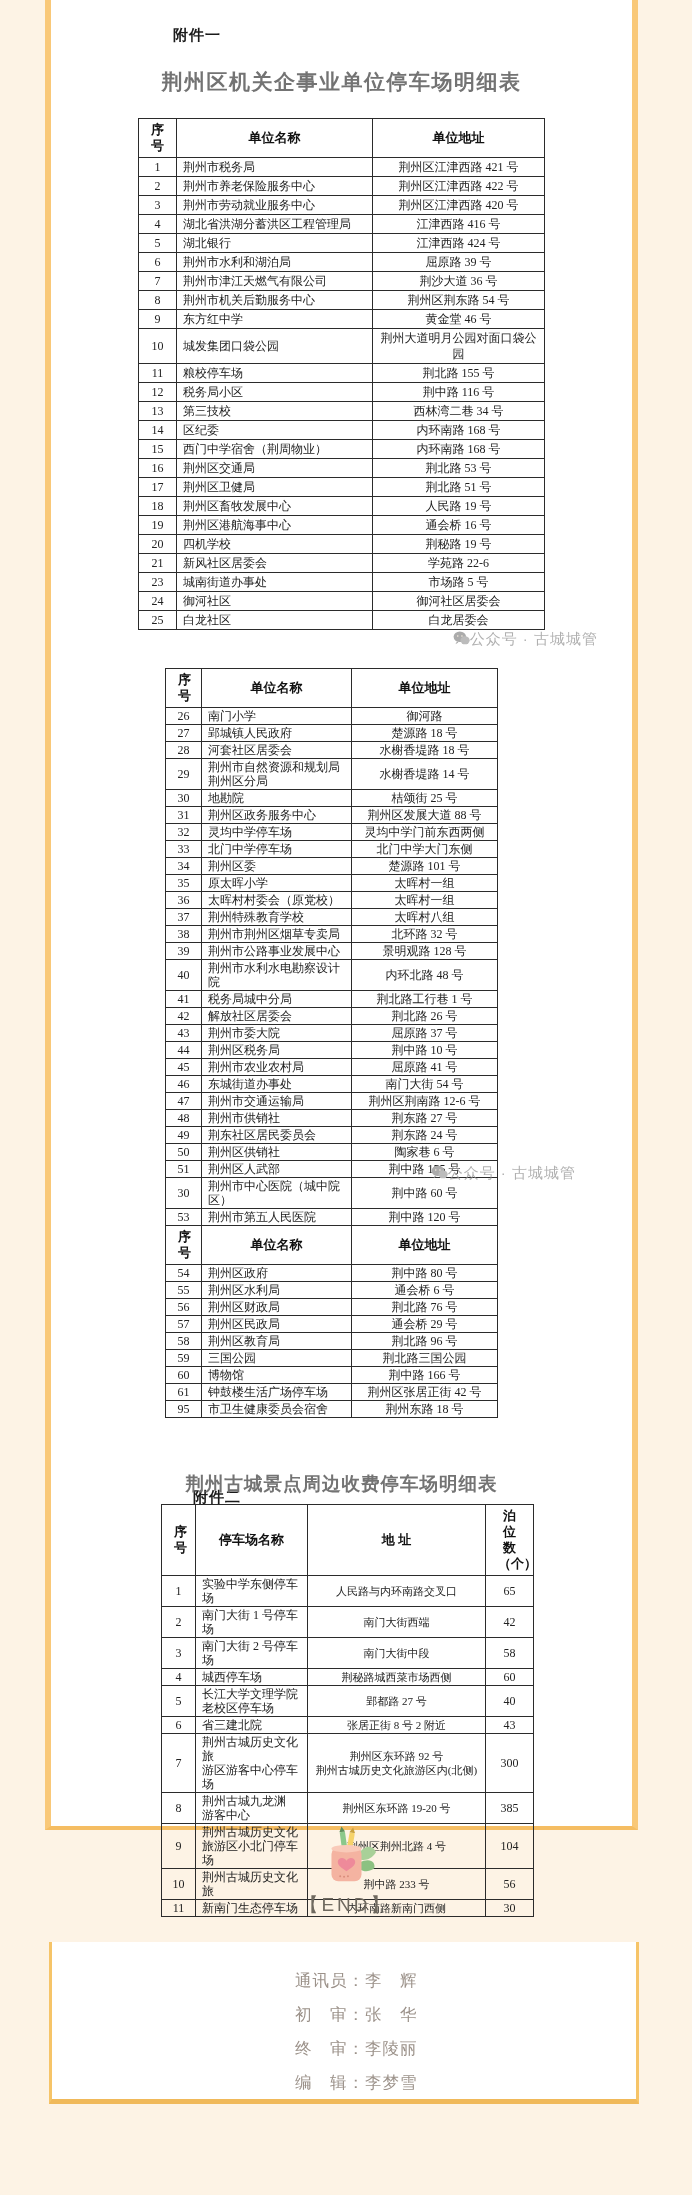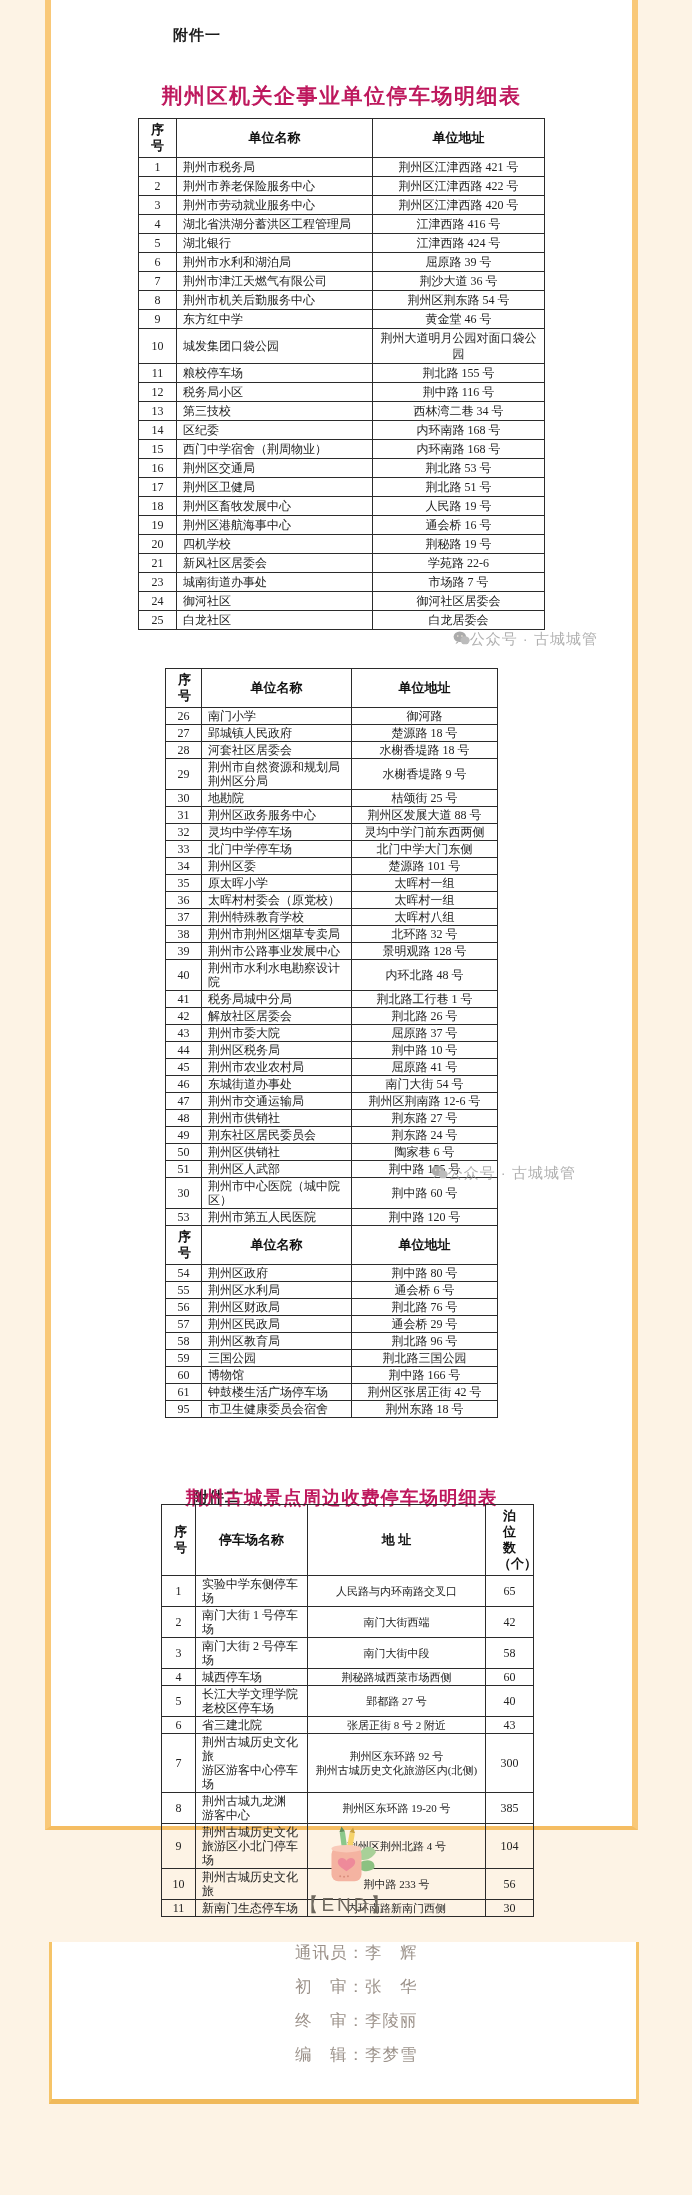--- a/index.html
+++ b/index.html
@@ -30,23 +30,22 @@
     position:absolute;
     font-weight:bold; font-size:15px; color:#1a1a1a;
     font-family:"Liberation Sans", sans-serif;
     letter-spacing:1px;
     padding-left:28px;
   }
   .attach-1{ top:26px; left:94px; }
   .attach-2{ top:1440px; left:114px;margin-top:48px; }
   .doc-title{
     position:absolute; left:0; width:100%;
-    text-align:center; font-weight:bold; color:#be185d;
+    text-align:center; font-weight:bold; color:#737373;
     font-family:Liberation Sans, sans-serif;
-    margin-top:14px;
   }
   .title-1{ top:68px; font-size:21px; letter-spacing:1.5px; }
   .title-2{ top:1471px; font-size:18.5px; letter-spacing:1px; }
 
   table.doc{
     position:absolute;
     border-collapse:collapse;
     table-layout:fixed;
     font-family:"Liberation Serif", serif;
     color:#222;
@@ -107,21 +106,21 @@
     border-right:3px solid #f6c468;
     border-bottom:5px solid #f0b95a;
     box-sizing:border-box;
   }
   .footer-box p{
     margin:0 0 13px 243px;
     color:#9b9189; font-size:16.5px; line-height:21px;
     letter-spacing:1px;
     font-family:"Liberation Sans", sans-serif;
   }
-  .footer-box p:first-child{ }
+  .footer-box p:first-child{ margin-top:28px; }
 </style>
 </head>
 <body>
 
 <div class="page">
   <div class="cream-bg"></div>
 
   <div class="card">
 
     <div class="attach-label attach-1">附件一</div>
@@ -242,21 +241,21 @@
             <td class="c2">荆秘路 19 号</td>
           </tr>
           <tr>
             <td class="c0">21</td>
             <td class="c1">新风社区居委会</td>
             <td class="c2">学苑路 22-6</td>
           </tr>
           <tr>
             <td class="c0">23</td>
             <td class="c1">城南街道办事处</td>
-            <td class="c2">市场路 7 号</td>
+            <td class="c2">市场路 5 号</td>
           </tr>
           <tr>
             <td class="c0">24</td>
             <td class="c1">御河社区</td>
             <td class="c2">御河社区居委会</td>
           </tr>
           <tr>
             <td class="c0">25</td>
             <td class="c1">白龙社区</td>
             <td class="c2">白龙居委会</td>
@@ -302,21 +301,21 @@
             <td class="c2">楚源路 18 号</td>
           </tr>
           <tr>
             <td class="c0">28</td>
             <td class="c1">河套社区居委会</td>
             <td class="c2">水榭香堤路 18 号</td>
           </tr>
           <tr>
             <td class="c0">29</td>
             <td class="c1">荆州市自然资源和规划局荆州区分局</td>
-            <td class="c2">水榭香堤路 9 号</td>
+            <td class="c2">水榭香堤路 14 号</td>
           </tr>
           <tr>
             <td class="c0">30</td>
             <td class="c1">地勘院</td>
             <td class="c2">桔颂街 25 号</td>
           </tr>
           <tr>
             <td class="c0">31</td>
             <td class="c1">荆州区政务服务中心</td>
             <td class="c2">荆州区发展大道 88 号</td>

